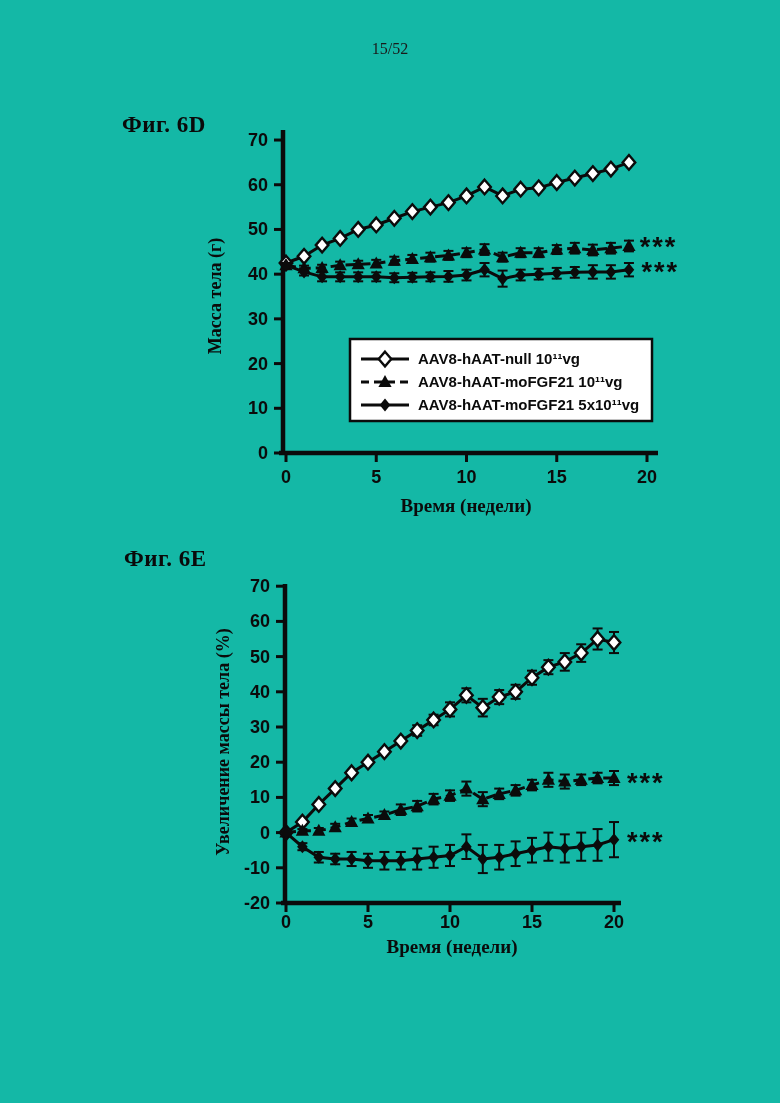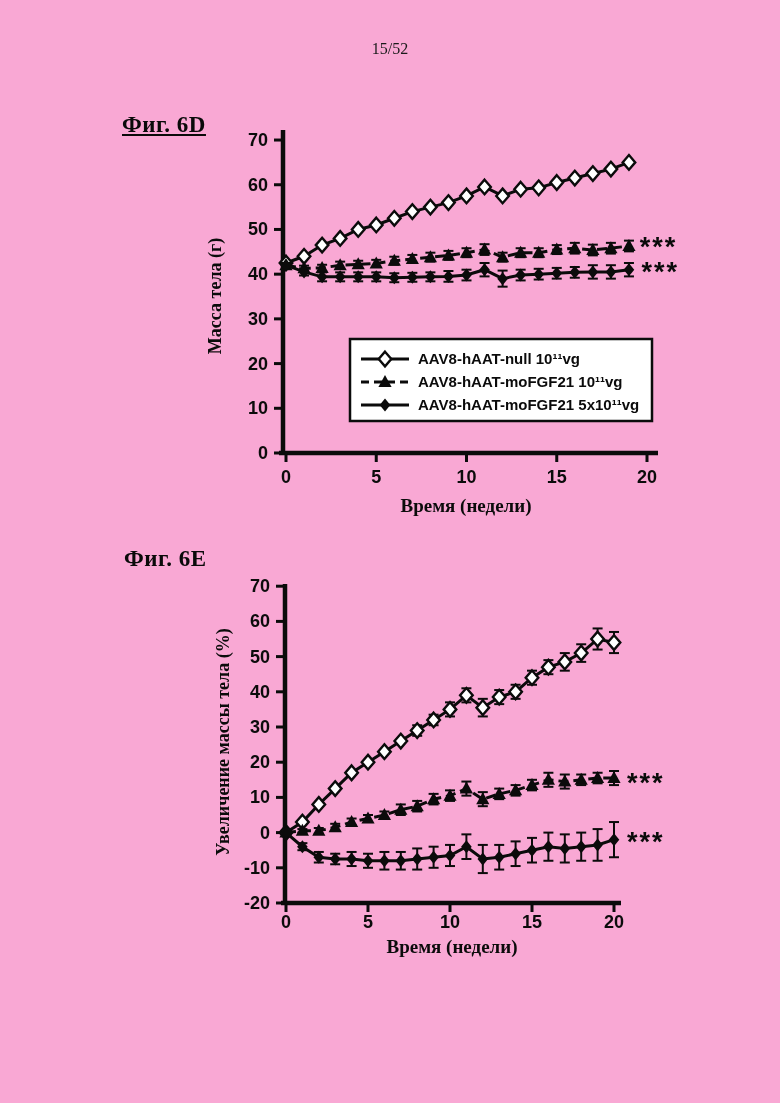--- a/index.html
+++ b/index.html
@@ -1,22 +1,22 @@
 <!DOCTYPE html>
 <html><head>
 <meta charset="utf-8">
 <style>
   html,body{margin:0;padding:0;}
-  .page{position:relative;width:780px;height:1103px;background:#f9a8d4;overflow:hidden;
+  .page{position:relative;width:780px;height:1103px;background:#14b8a6;overflow:hidden;
         font-family:"Liberation Serif",serif;}
   .page-number{position:absolute;top:40px;left:0;width:100%;text-align:center;
         font:16px "Liberation Serif",serif;color:#1a1a1a;}
   .fig-title{position:absolute;font:bold 23px "Liberation Serif",serif;color:#0a0a0a;
         letter-spacing:0.5px;}
-  .fig-title-6d{left:122px;top:112px;text-decoration:underline;}
+  .fig-title-6d{left:122px;top:112px;}
   .fig-title-6e{left:124px;top:546px;}
   .chart{position:absolute;}
   .chart-6d{left:180px;top:108px;width:600px;height:430px;}
   .chart-6e{left:180px;top:560px;width:600px;height:440px;}
   svg text.tick{font:bold 18px "Liberation Sans",sans-serif;fill:#0b0b0b;}
   svg text.axis-title{font:bold 19px "Liberation Serif",serif;fill:#0b0b0b;}
   svg text.y-axis-title{font:bold 18px "Liberation Serif",serif;fill:#0b0b0b;}
   svg text.legend-label{font:bold 15px "Liberation Sans",sans-serif;fill:#0b0b0b;}
   svg text.annot{font:bold 27px "Liberation Sans",sans-serif;fill:#0b0b0b;letter-spacing:2px;}
 </style>

